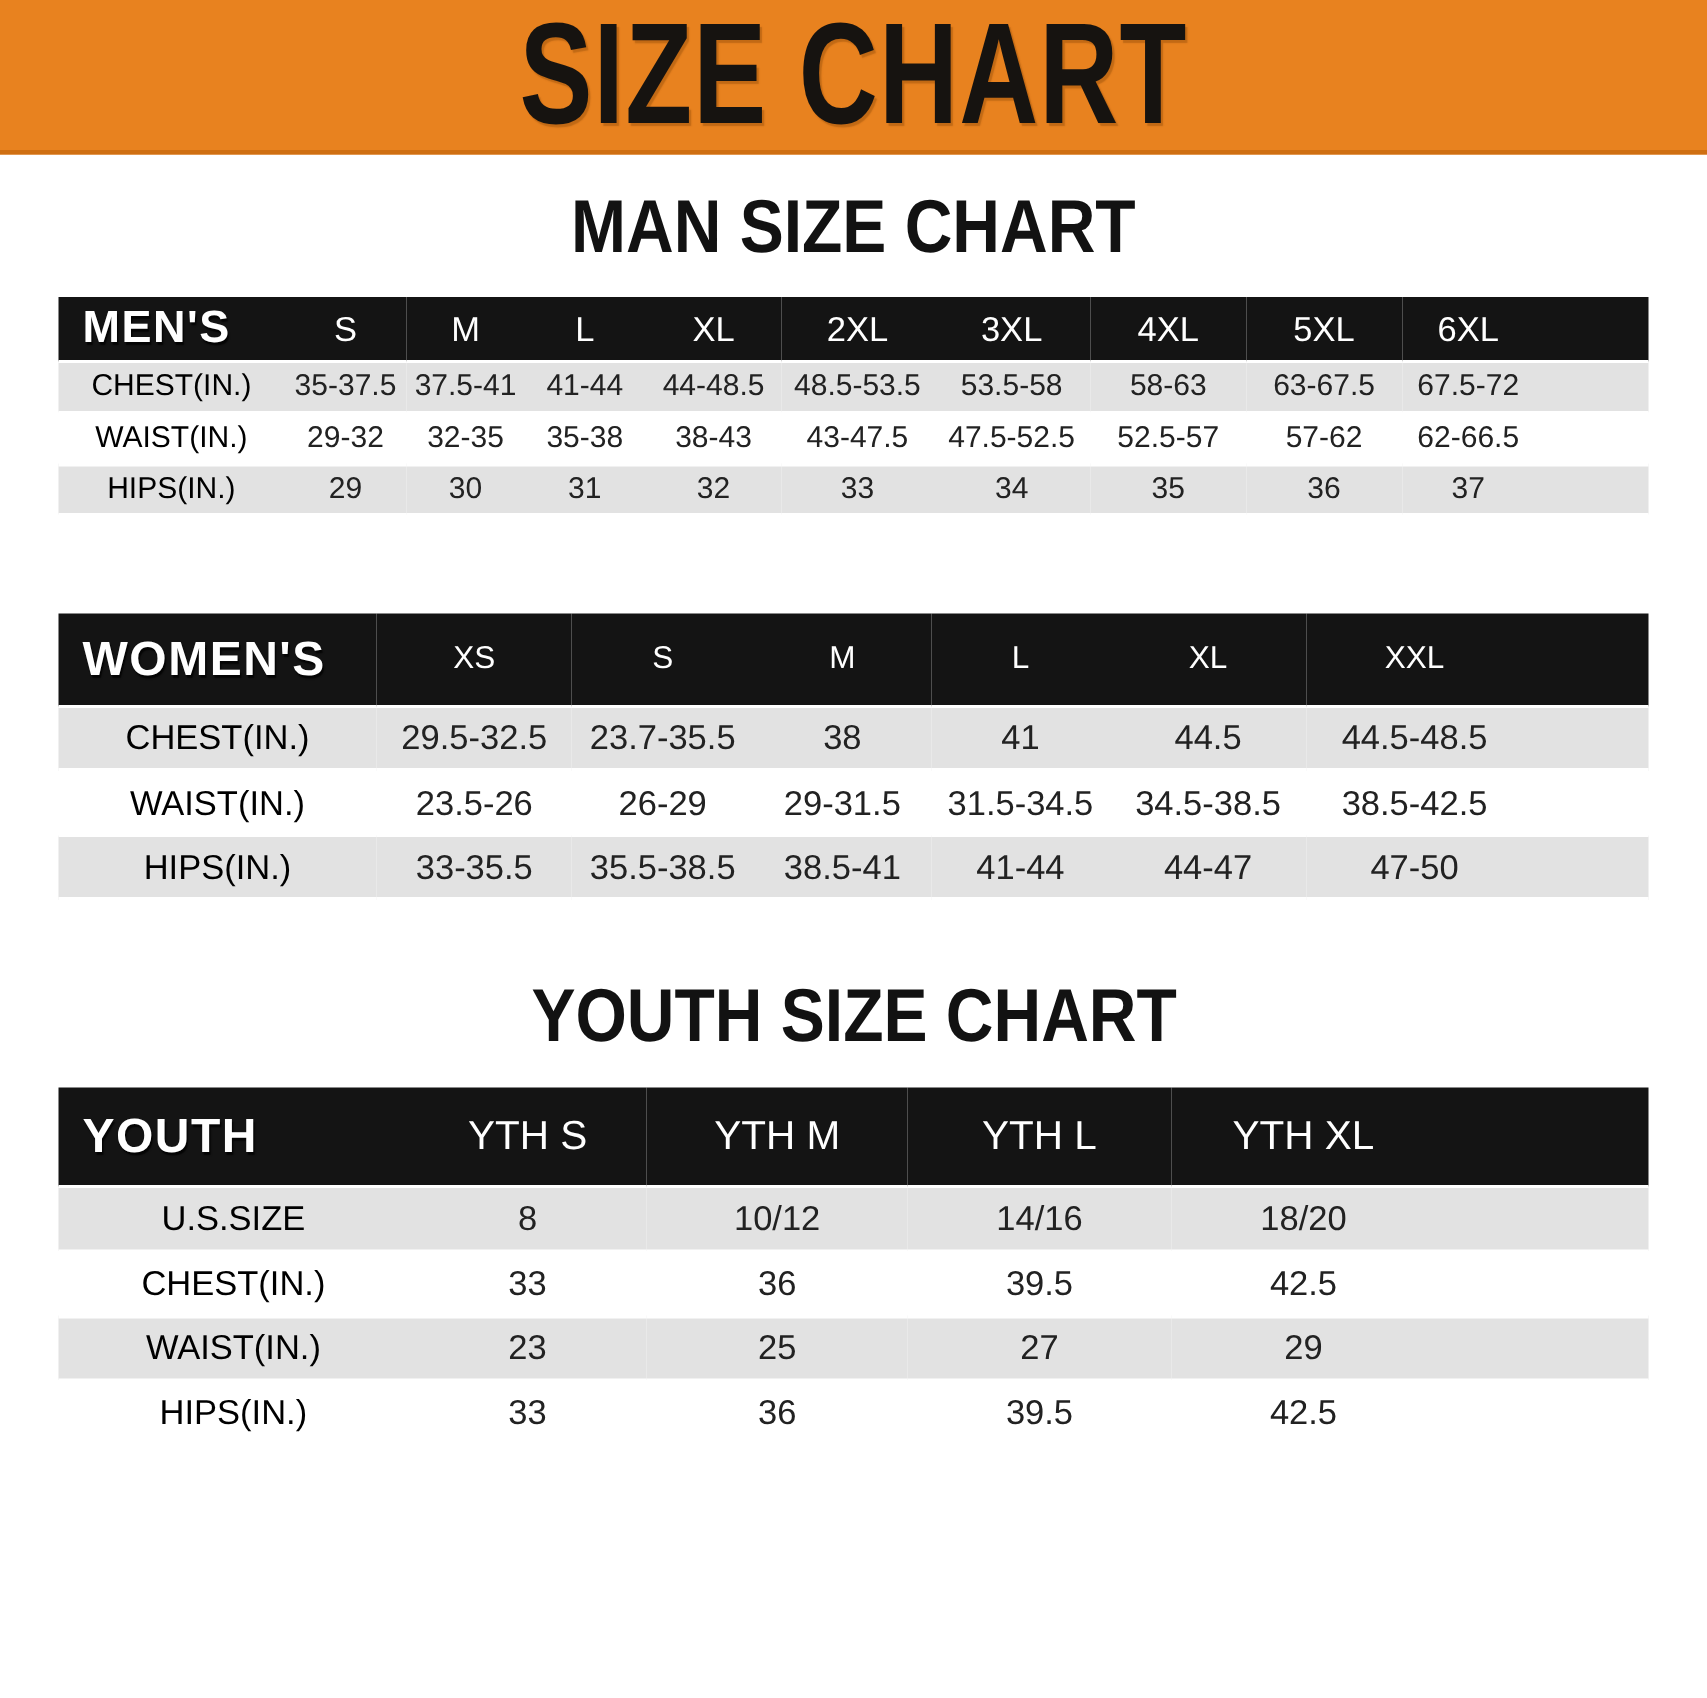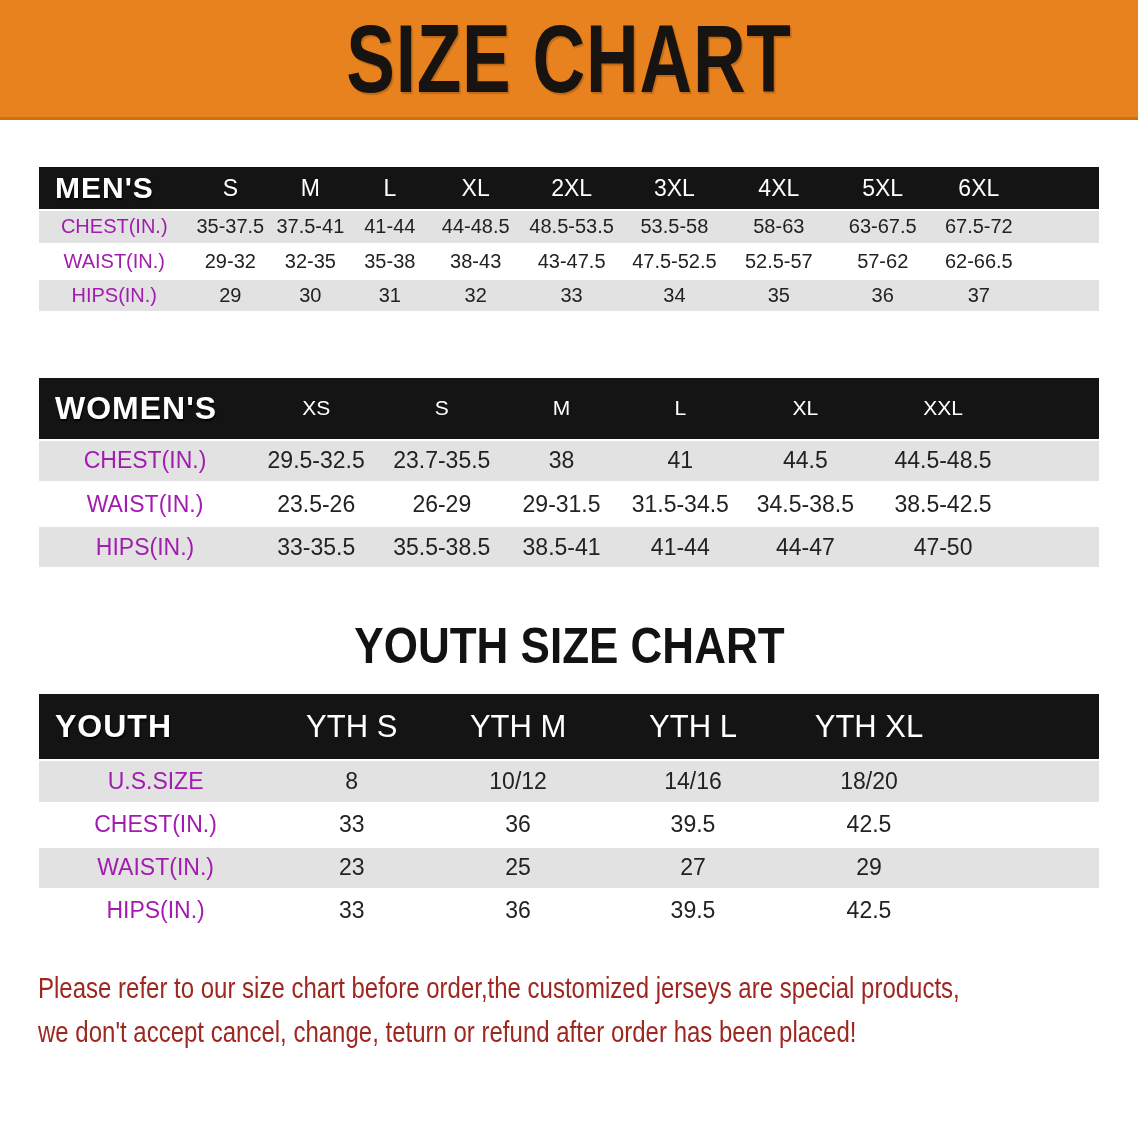--- a/index.html
+++ b/index.html
@@ -13,21 +13,21 @@
   }
   * { box-sizing: border-box; }
   html, body {
     margin: 0; padding: 0;
     width: 1138px; height: 1132px;
     background: #fff;
     font-family: "Liberation Sans", sans-serif;
     overflow: hidden;
   }
   .banner {
-    height: 120px;
+    height: 103px;
     background: var(--banner-bg);
     border-bottom: 3px solid #cf6f12;
     display: flex; align-items: center; justify-content: center;
   }
   .banner-title {
     display: inline-block;
     font-size: 96px; font-weight: 700; line-height: 1;
     color: var(--banner-text);
     transform: scaleX(0.76);
     white-space: nowrap;
@@ -63,39 +63,39 @@
   }
   thead th { color: var(--th-text); font-weight: 400; }
   thead th.tlabel {
     text-align: left; padding-left: 16px;
     font-weight: 700; letter-spacing: 1px;
     text-shadow: 1px 2px 1px rgba(0,0,0,0.8);
   }
   tbody tr { border-bottom: 3px solid #fff; background: var(--row-white); }
   tbody tr:nth-child(odd) { background: var(--stripe); }
   tbody td { color: #222; }
-  tbody td.rlabel { color: #a21caf; }
+  tbody td.rlabel { color: #000000; }
 
   .tbl-men thead tr   { height: 43px; }
   .tbl-men tbody tr   { height: 34px; }
   .tbl-men thead th   { font-size: 23px; }
   .tbl-men thead th.tlabel { font-size: 30px; }
   .tbl-men tbody td   { font-size: 20px; }
   .tbl-men th:last-child, .tbl-men td:last-child { padding-right: 76px; }
 
   .tbl-women thead tr { height: 62px; }
   .tbl-women tbody tr { height: 43px; }
   .tbl-women thead th { font-size: 21px; }
   .tbl-women thead th.tlabel { font-size: 32px; }
   .tbl-women tbody td { font-size: 23px; }
   .tbl-women th:last-child, .tbl-women td:last-child { padding-right: 84px; }
 
   .tbl-youth thead tr { height: 66px; }
   .tbl-youth tbody tr { height: 43px; }
-  .tbl-youth thead th { font-size: 31px; }
+  .tbl-youth thead th { font-size: 27px; }
   .tbl-youth thead th.tlabel { font-size: 32px; }
   .tbl-youth tbody td { font-size: 23px; }
   .tbl-youth th:last-child, .tbl-youth td:last-child { padding-right: 142px; }
 
   .disclaimer {
     margin: 32px 0 0 38px;
     color: var(--disc);
     font-size: 30px;
   }
   .disclaimer > div {
@@ -107,20 +107,21 @@
 </style>
 </head>
 <body>
 
 <header class="banner">
   <span class="banner-title">SIZE CHART</span>
 </header>
 
 <main>
   <section id="sec0" class="size-section">
+    <h2 class="heading"><span>MAN SIZE CHART</span></h2>
     <table id="table-0" class="tbl-men">
         <colgroup>
           <col style="width: 14.2%;">
           <col style="width: 7.7%;">
           <col style="width: 7.4%;">
           <col style="width: 7.6%;">
           <col style="width: 8.6%;">
           <col style="width: 9.5%;">
           <col style="width: 9.9%;">
           <col style="width: 9.8%;">
@@ -281,17 +282,13 @@
             <td class="rlabel">HIPS(IN.)</td>
             <td>33</td>
             <td>36</td>
             <td>39.5</td>
             <td>42.5</td>
           </tr>
         </tbody>
       </table>
   </section>
 
-  <div class="disclaimer">
-    <div>Please refer to our size chart before order,the customized jerseys are special products,</div>
-    <div>we don't accept cancel, change, teturn or refund after order has been placed!</div>
-  </div>
 </main>
 
 </body></html>

